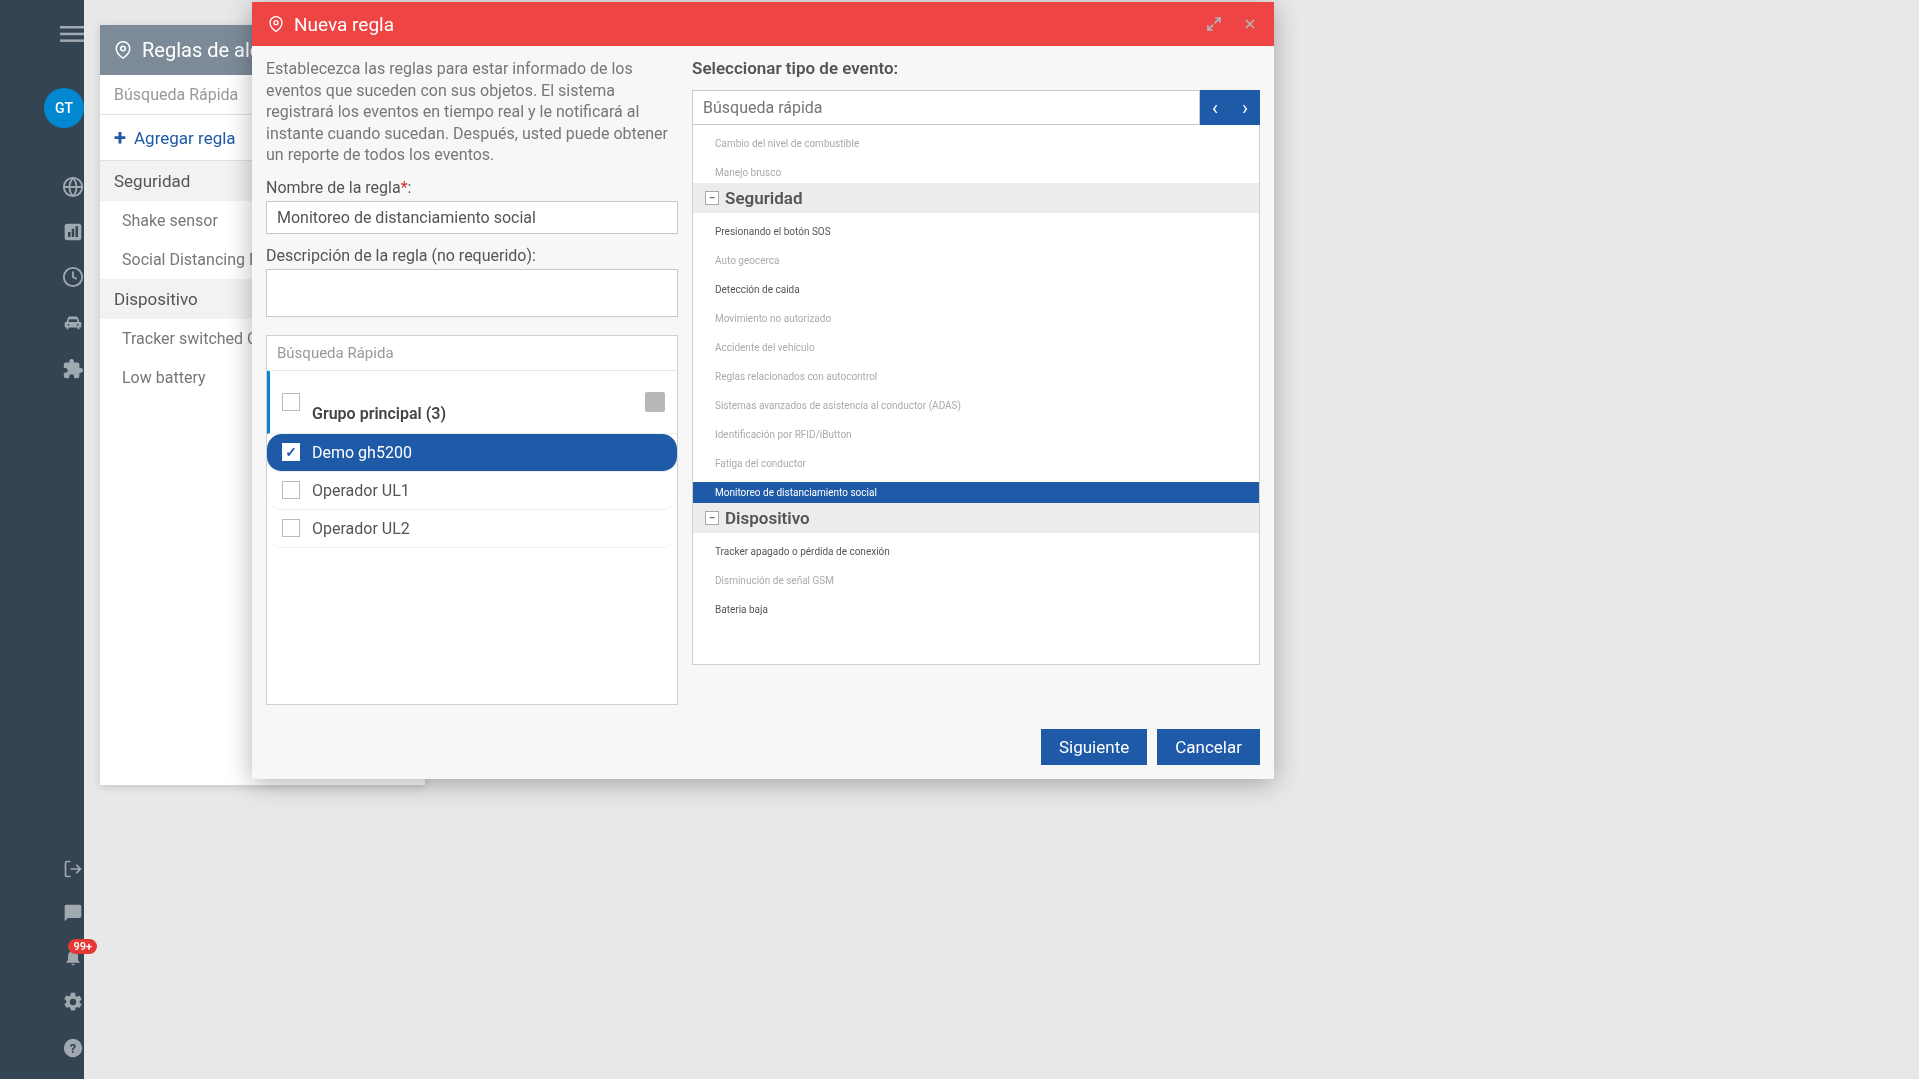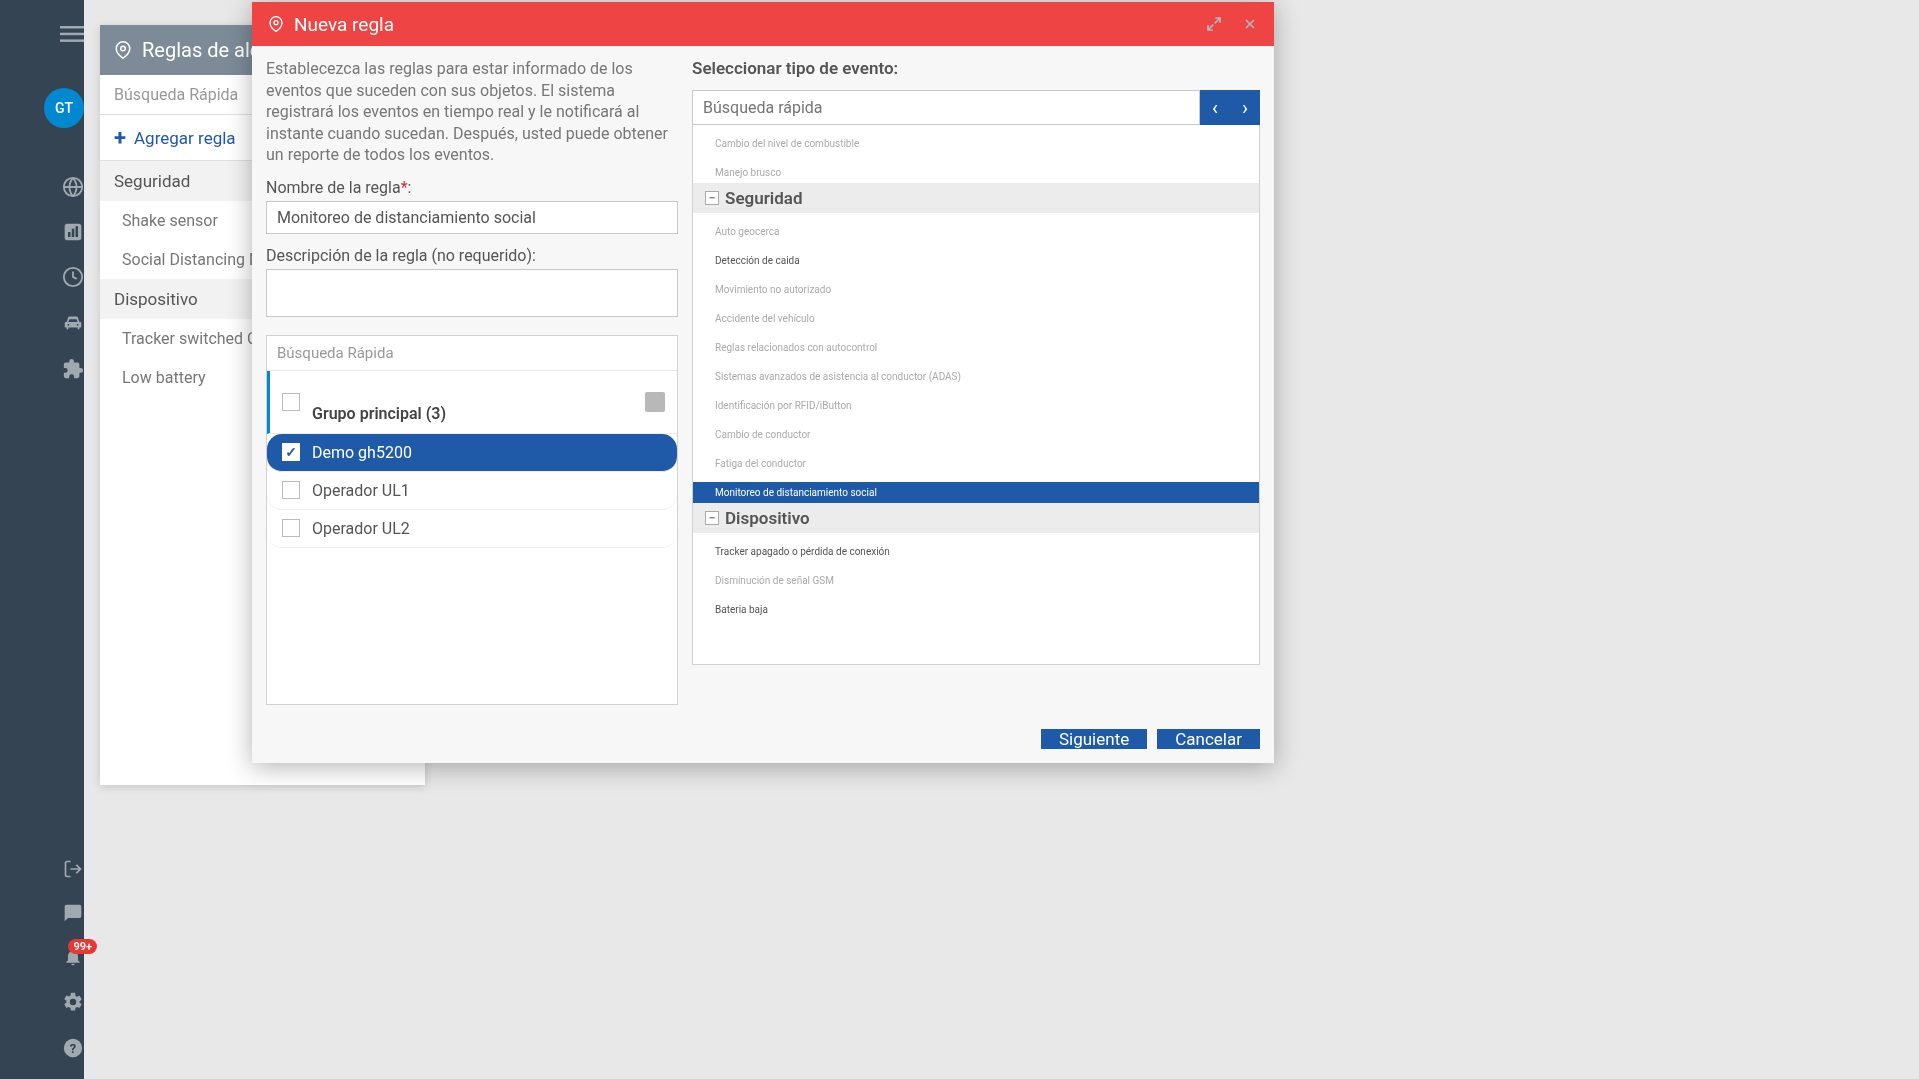--- a/index.html
+++ b/index.html
@@ -58,21 +58,21 @@
 .nav-arrows .arr { flex: 1; color: #fff; display: flex; align-items: center; justify-content: center; cursor: pointer; font-size: 20px; }
 
 .event-list { border: 1px solid #d0d0d0; border-top: none; height: 540px; overflow-y: auto; background: #fff; }
 .event-list .item { padding: 5px 22px; font-size: 10px; color: #555; cursor: pointer; margin-top: 8px; }
 .event-list .item.disabled { color: #aaa; cursor: default; }
 .event-list .item.selected { background: #1e5aa8; color: #fff; }
 .event-list .cat-header { background: #ececec; padding: 5px 12px; font-size: 17px; font-weight: 600; color: #555; display: flex; align-items: center; gap: 6px; }
 .event-list .cat-header .tw { width: 14px; height: 14px; border: 1px solid #aaa; display: flex; align-items: center; justify-content: center; font-size: 12px; background: #fff; color: #777; }
 
 .dialog-footer { display: flex; justify-content: flex-end; gap: 10px; padding: 10px 14px 14px; background: #f7f7f7; }
-.btn { background: #1e5aa8; color: #fff; border: none; padding: 0 18px; font-size: 17px; cursor: pointer; }
+.btn { background: #1e5aa8; color: #fff; border: none; padding: 8px 18px; font-size: 17px; cursor: pointer; }
 
 svg { display: block; }
 </style>
 </head>
 <body>
 
 <div class="left-rail">
   <div class="hamburger">
     <svg width="24" height="24" viewBox="0 0 24 24" fill="currentColor">
         <rect y="4" width="24" height="2.5"></rect>
@@ -224,28 +224,28 @@
           <div class="arr">›</div>
         </div>
       </div>
       <div class="event-list" id="event-list">
           <div class="item disabled">Cambio del nivel de combustible</div>
           <div class="item disabled">Manejo brusco</div>
           <div class="cat-header">
             <span class="tw">−</span>
             <span>Seguridad</span>
           </div>
+          <div class="item">Presionando el botón SOS</div>
           <div class="item disabled">Auto geocerca</div>
           <div class="item">Detección de caida</div>
           <div class="item disabled">Movimiento no autorizado</div>
           <div class="item disabled">Accidente del vehículo</div>
           <div class="item disabled">Reglas relacionados con autocontrol</div>
           <div class="item disabled">Sistemas avanzados de asistencia al conductor (ADAS)</div>
           <div class="item disabled">Identificación por RFID/iButton</div>
-          <div class="item disabled">Cambio de conductor</div>
           <div class="item disabled">Fatiga del conductor</div>
           <div class="item selected">Monitoreo de distanciamiento social</div>
           <div class="cat-header">
             <span class="tw">−</span>
             <span>Dispositivo</span>
           </div>
           <div class="item">Tracker apagado o pérdida de conexión</div>
           <div class="item disabled">Disminución de señal GSM</div>
           <div class="item">Bateria baja</div>
         </div>

